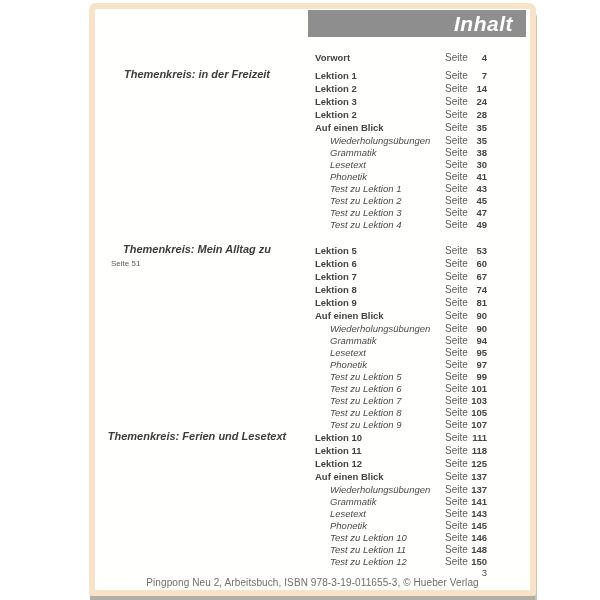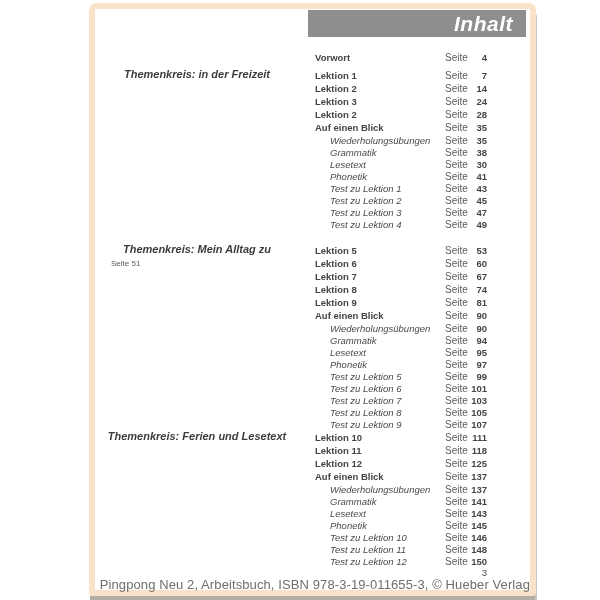--- a/index.html
+++ b/index.html
@@ -42,22 +42,22 @@
   .row{display:flex;align-items:center;height:12px;}
   .row.main{height:13px;}
   .row .label{
     flex:0 0 130px;font-size:9.5px;color:#4a4a4a;white-space:nowrap;overflow:hidden;
   }
   .row.main .label{font-weight:bold;color:#454545;}
   .row.sub .label{padding-left:15px;box-sizing:border-box;font-style:italic;}
   .row .seite{flex:0 0 26px;font-size:10px;color:#5c5c5c;}
   .row .num{flex:1;text-align:right;font-size:9.5px;font-weight:bold;color:#454545;}
   .imprint{
-    position:absolute;left:0;right:0;top:568px;text-align:right;
-    font-size:13px;color:#6e6e6e;letter-spacing:.1px;
+    position:absolute;left:0;right:0;top:568px;text-align:center;
+    font-size:10px;color:#6e6e6e;letter-spacing:.1px;
   }
   .page-number{
     position:absolute;top:558px;right:43px;font-size:9.5px;color:#4f4f4f;
   }
 </style>
 </head>
 <body>
 
 <div class="page">
 

